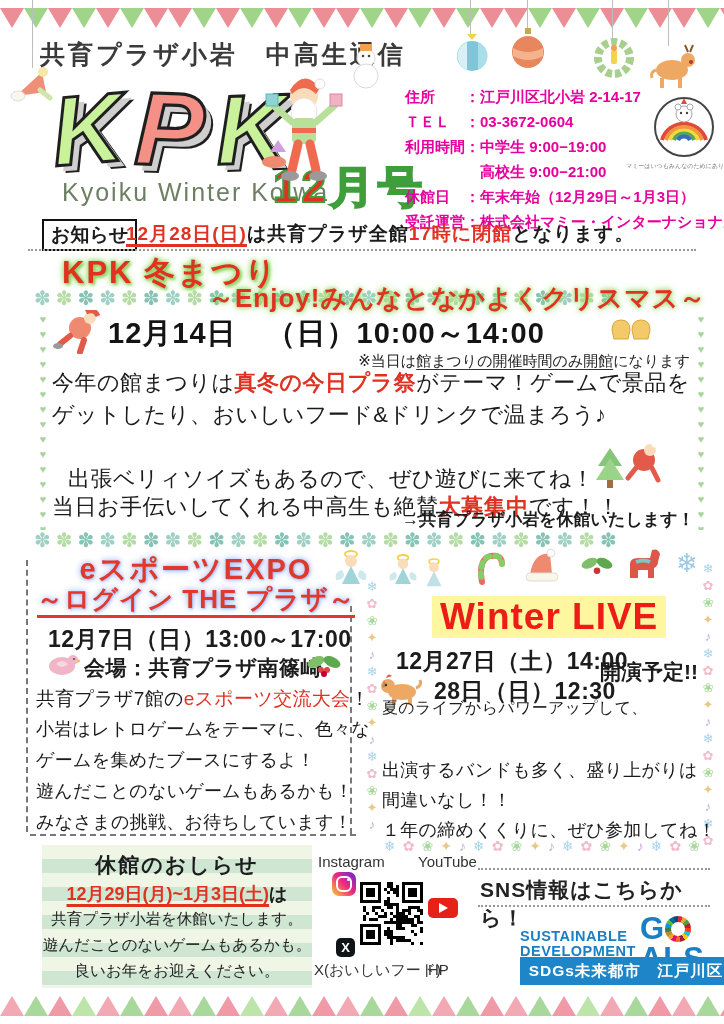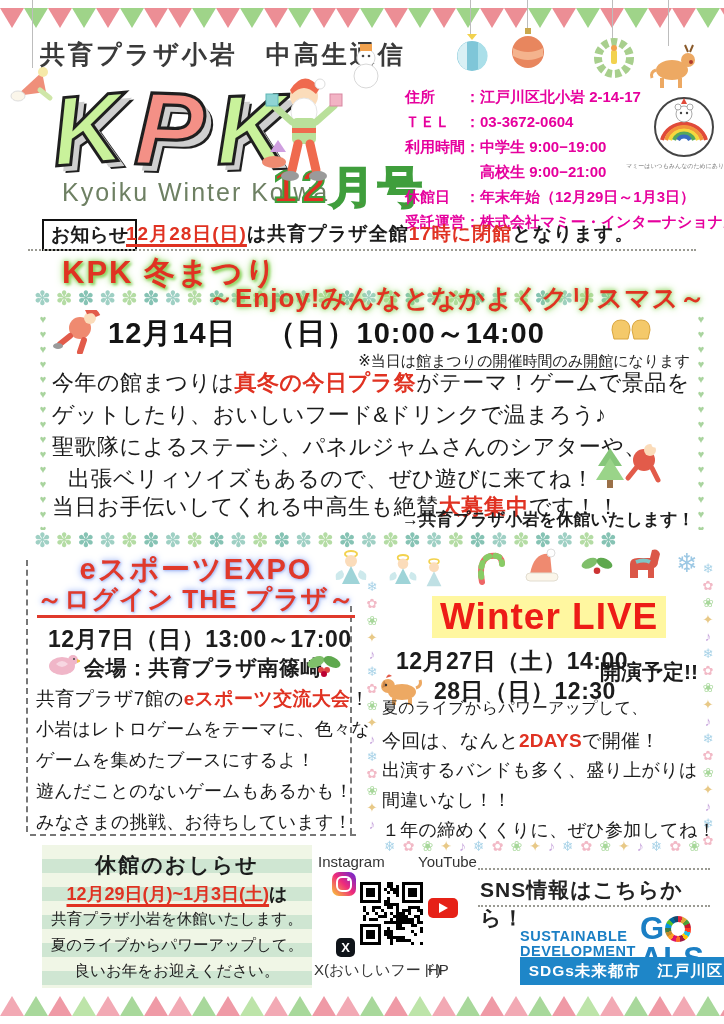--- a/index.html
+++ b/index.html
@@ -270,21 +270,20 @@
     <path d="M26 16 q0 -10 9 -10 q9 0 9 10 l-2 9 l-14 0 z" fill="#f4c96a" stroke="#d9a53e"></path>
   </svg>
   <div class="ab fest-note" style="left:330px;top:352px;width:360px;text-align:right">
     <span>※当日は</span><span class="ublk">館まつりの開催時間のみ開館</span><span>になります</span>
   </div>
 
   <div class="ab bl" style="left:52px;top:368px">
     <span>今年の館まつりは</span><span class="red" style="font-weight:bold">真冬の今日プラ祭</span><span>がテーマ！ゲームで景品を</span>
   </div>
   <div class="ab bl" style="left:52px;top:400px">ゲットしたり、おいしいフード&amp;ドリンクで温まろう♪</div>
-  <div class="ab bl" style="left:52px;top:432px">聖歌隊によるステージ、パネルジャムさんのシアターや、</div>
   <div class="ab bl" style="left:68px;top:464px">出張ベリィソイズもあるので、ぜひ遊びに来てね！</div>
   <svg class="ab" style="left:592px;top:438px" width="76" height="58" viewBox="0 0 76 58">
     <path d="M18 10 L30 28 L6 28 Z" fill="#86c67a"></path>
       <path d="M18 20 L32 42 L4 42 Z" fill="#9ad489"></path>
       <rect x="15" y="42" width="6" height="8" fill="#9a7048"></rect>
     <circle cx="52" cy="22" r="11" fill="#e25b4a"></circle>
       <circle cx="58" cy="12" r="6" fill="#fbdcba"></circle>
       <circle cx="63" cy="6" r="3.5" fill="#fff"></circle>
     <path d="M44 30 l-8 10 M60 30 l6 12" stroke="#e25b4a" stroke-width="5" stroke-linecap="round"></path>
   </svg>
@@ -319,21 +318,21 @@
   </svg>
   <div class="ab col-head nw" style="left:84px;top:654px;font-size:21px">会場：共育プラザ南篠崎</div>
   <svg class="ab" style="left:306px;top:650px" width="36" height="30" viewBox="0 0 36 30">
     <ellipse cx="10" cy="12" rx="9" ry="5" transform="rotate(-25 10 12)" fill="#7fbf6a"></ellipse>
     <ellipse cx="26" cy="12" rx="9" ry="5" transform="rotate(25 26 12)" fill="#5ea84e"></ellipse>
     <circle cx="15" cy="20" r="3" fill="#d44"></circle>
       <circle cx="21" cy="20" r="3" fill="#d44"></circle>
       <circle cx="18" cy="24" r="3" fill="#b03"></circle>
   </svg>
   <div class="ab col-body" style="left:36px;top:686px;font-size:19px">
-    <span>共育プラザ7館の</span><span class="red" style="font-weight:bold">eスポーツ交流大会</span><span>！</span>
+    <span>共育プラザ7館の</span><span class="red" style="font-weight:normal">eスポーツ交流大会</span><span>！</span>
   </div>
   <div class="ab col-body" style="left:36px;top:717px">小岩はレトロゲームをテーマに、色々な</div>
   <div class="ab col-body" style="left:36px;top:748px">ゲームを集めたブースにするよ！</div>
   <div class="ab col-body" style="left:36px;top:779px">遊んだことのないゲームもあるかも！</div>
   <div class="ab col-body" style="left:36px;top:810px">みなさまの挑戦、お待ちしています！</div>
 
   <div class="ab iconcol" style="left:364px;top:578px;width:16px;height:256px">
       <span style="color: rgb(169, 211, 232);">❄</span>
       <span style="color: rgb(242, 185, 198);">✿</span>
       <span style="color: rgb(168, 216, 155);">❀</span>
@@ -413,35 +412,32 @@
     <rect x="12" y="30" width="4" height="7" fill="#eda963"></rect>
       <rect x="28" y="30" width="4" height="7" fill="#eda963"></rect>
     <path d="M36 20 q6 -2 4 -8" stroke="#eda963" stroke-width="3" fill="none"></path>
     <path d="M6 10 q2 -6 6 -2 z" fill="#e25b4a"></path>
   </svg>
   <div class="ab col-head nw" style="left:396px;top:646px">12月27日（土）14:00</div>
   <div class="ab col-head nw" style="left:434px;top:676px">28日（日）12:30</div>
   <div class="ab wl-note" style="left:600px;top:658px">開演予定!!</div>
 
   <div class="ab col-body" style="left:382px;top:698px;font-size:16px">夏のライブからパワーアップして、</div>
-  <div class="ab col-body" style="left:382px;top:728px;font-size:19px">
-    <span>今回は、なんと</span><span class="red" style="font-weight:bold">2DAYS</span><span>で開催！</span>
-  </div>
   <div class="ab col-body" style="left:382px;top:758px">出演するバンドも多く、盛り上がりは</div>
   <div class="ab col-body" style="left:382px;top:788px">間違いなし！！</div>
   <div class="ab col-body" style="left:382px;top:818px">１年の締めくくりに、ぜひ参加してね！</div>
   <div class="ab iconrow" style="left:384px;top:838px;width:316px"><span style="color: rgb(169, 211, 232);">❄</span><span style="color: rgb(242, 185, 198);">✿</span><span style="color: rgb(168, 216, 155);">❀</span><span style="color: rgb(232, 201, 135);">✦</span><span style="color: rgb(201, 168, 221);">♪</span><span style="color: rgb(169, 211, 232);">❄</span><span style="color: rgb(242, 185, 198);">✿</span><span style="color: rgb(168, 216, 155);">❀</span><span style="color: rgb(232, 201, 135);">✦</span><span style="color: rgb(201, 168, 221);">♪</span><span style="color: rgb(169, 211, 232);">❄</span><span style="color: rgb(242, 185, 198);">✿</span><span style="color: rgb(168, 216, 155);">❀</span><span style="color: rgb(232, 201, 135);">✦</span><span style="color: rgb(201, 168, 221);">♪</span><span style="color: rgb(169, 211, 232);">❄</span><span style="color: rgb(242, 185, 198);">✿</span><span style="color: rgb(168, 216, 155);">❀</span></div>
 
   <div class="ab close-box" style="left:42px;top:845px;width:270px;height:143px">
     <div class="close-title">休館のおしらせ</div>
     <div class="close-red" style="margin-top:3px">
       <span class="red uline">12月29日(月)~1月3日(土)</span><span>は</span>
     </div>
     <div class="close-line">共育プラザ小岩を休館いたします。</div>
-    <div class="close-line">夏のライブからパワーアップして。</div>
+    <div class="close-line">遊んだことのないゲームもあるかも。</div>
     <div class="close-line">良いお年をお迎えください。</div>
   </div>
 
   <div class="ab sns-label" style="left:318px;top:853px">Instagram</div>
   <div class="ab sns-label" style="left:418px;top:853px">YouTube</div>
   <div class="ab ig-icon" style="left:332px;top:872px"></div>
   <div class="ab yt-icon" style="left:428px;top:874px"></div>
   <div class="ab" style="left:360px;top:882px;width:66px;height:66px"><svg width="63" height="63" xmlns="http://www.w3.org/2000/svg">
         <rect width="100%" height="100%" fill="#fff"></rect>
         <rect x="27" y="0" width="3" height="3" fill="#000"></rect>

